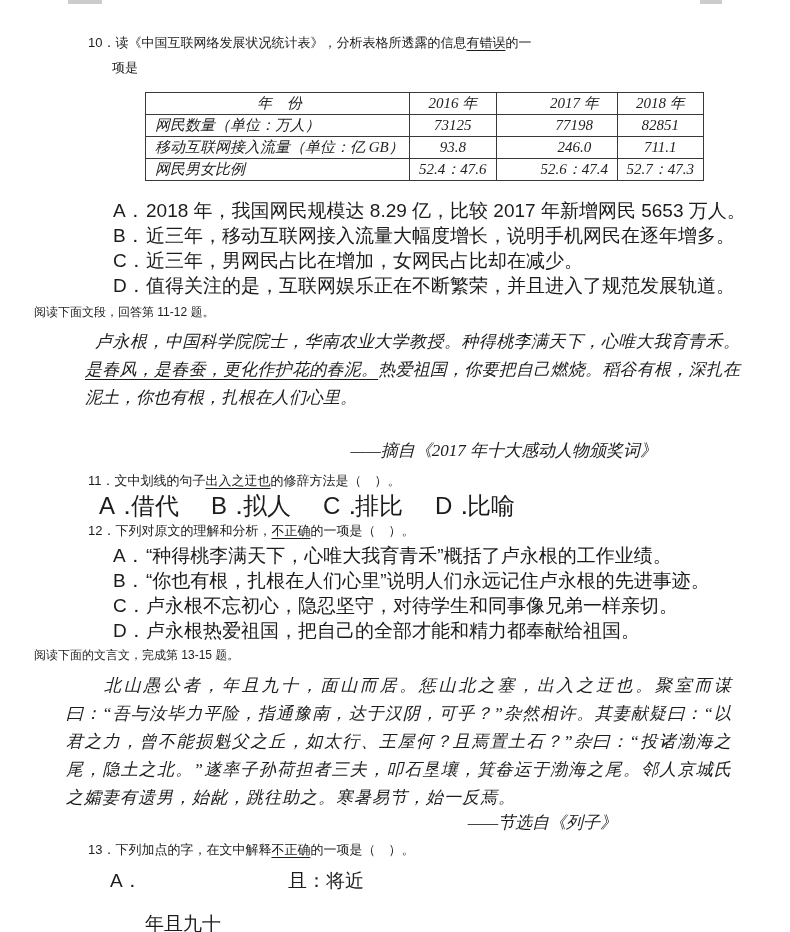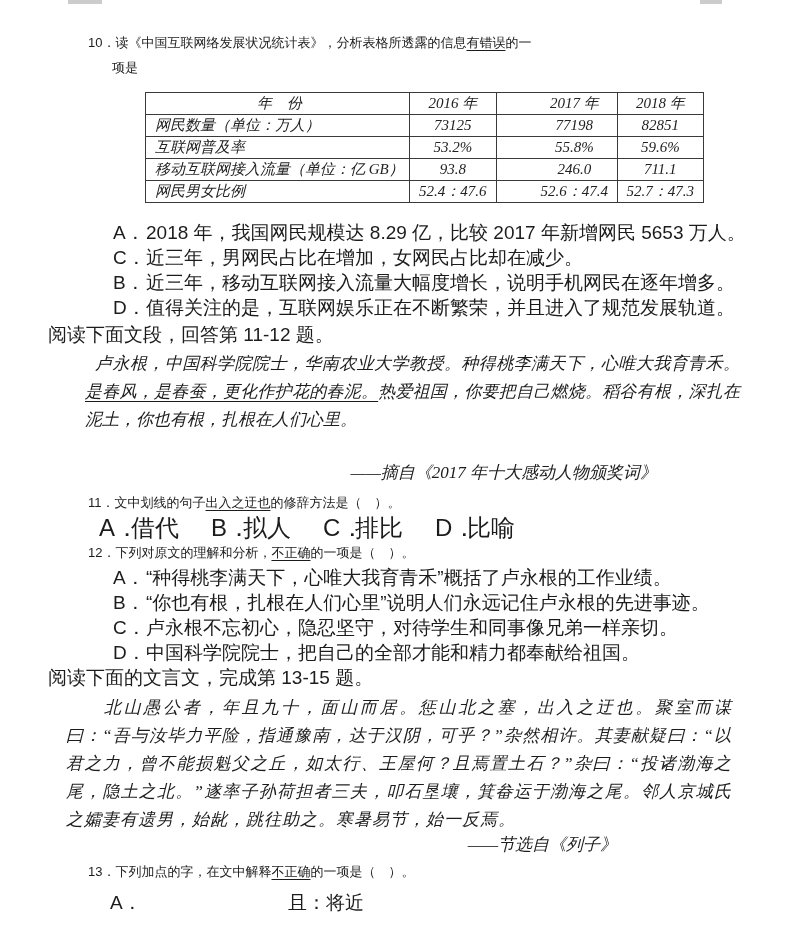--- a/index.html
+++ b/index.html
@@ -49,21 +49,21 @@
   .options { margin-top:17px; }
   .option { margin-left:113px; margin-right:30px; font-size:19px; line-height:25px; white-space:nowrap; }
   .olabel { display:inline-block; width:33px; }
 
   
   .inline-options { margin-left:99px; font-size:24px; line-height:25px; }
   .inline-option { display:inline-block; width:112px; }
   .inline-option:last-child { width:auto; }
   .inline-option .olabel { width:32px; }
 
-  .section-header { margin-left:48px; font-size:19px; line-height:25px; }
+  .section-header { margin-left:34px; font-size:12px; line-height:25px; }
 
   
   .passage {
     font-family:"Liberation Serif", serif;
     font-style:italic;
     font-size:17px; line-height:28px;
     text-align:justify;
   }
   .passage.modern { margin:3px 50px 6px 85px; text-indent:10px; }
   .passage.classical { margin:4px 58px 0 66px; text-indent:38px; letter-spacing:1px; }
@@ -115,45 +115,39 @@
           <td class="c2">2017 年</td>
           <td class="c3">2018 年</td>
         </tr>
         <tr>
           <td class="c0">网民数量（单位：万人）</td>
           <td class="c1">73125</td>
           <td class="c2">77198</td>
           <td class="c3">82851</td>
         </tr>
         <tr>
-          <td class="c0">互联网普及率</td>
-          <td class="c1">53.2%</td>
-          <td class="c2">55.8%</td>
-          <td class="c3">59.6%</td>
-        </tr>
-        <tr>
           <td class="c0">移动互联网接入流量（单位：亿 GB）</td>
           <td class="c1">93.8</td>
           <td class="c2">246.0</td>
           <td class="c3">711.1</td>
         </tr>
         <tr>
           <td class="c0">网民男女比例</td>
           <td class="c1">52.4：47.6</td>
           <td class="c2">52.6：47.4</td>
           <td class="c3">52.7：47.3</td>
         </tr>
       </tbody>
     </table>
   </div>
 
   <div class="options">
     <div class="option"><span class="olabel">A．</span><span>2018 年，我国网民规模达 8.29 亿，比较 2017 年新增网民 5653 万人。</span></div>
+    <div class="option"><span class="olabel">B．</span><span>近三年，移动互联网接入流量大幅度增长，说明手机网民在逐年增多。</span></div>
     <div class="option"><span class="olabel">C．</span><span>近三年，男网民占比在增加，女网民占比却在减少。</span></div>
-    <div class="option"><span class="olabel">B．</span><span>近三年，移动互联网接入流量大幅度增长，说明手机网民在逐年增多。</span></div>
     <div class="option"><span class="olabel">D．</span><span>值得关注的是，互联网娱乐正在不断繁荣，并且进入了规范发展轨道。</span></div>
   </div>
 
   <div class="section-header mt2">阅读下面文段，回答第 11-12 题。</div>
 
   <div class="passage modern">
     <span>卢永根，中国科学院院士，华南农业大学教授。种得桃李满天下，心唯大我育青禾。</span><span class="u">是春风，是春蚕，更化作护花的春泥。</span><span>热爱祖国，你要把自己燃烧。稻谷有根，深扎在泥土，你也有根，扎根在人们心里。</span>
   </div>
   <div class="attribution first">——摘自《2017 年十大感动人物颁奖词》</div>
 
@@ -164,21 +158,21 @@
     <span class="inline-option"><span class="olabel">A．</span><span>借代</span></span><span class="inline-option"><span class="olabel">B．</span><span>拟人</span></span><span class="inline-option"><span class="olabel">C．</span><span>排比</span></span><span class="inline-option"><span class="olabel">D．</span><span>比喻</span></span>
   </div>
 
   <div class="question">
     <span class="qnum">12．</span><span>下列对原文的理解和分析，</span><span class="u">不正确</span><span>的一项是（　）。</span>
   </div>
   <div class="options" style="margin-top:0;">
     <div class="option"><span class="olabel">A．</span><span>“种得桃李满天下，心唯大我育青禾”概括了卢永根的工作业绩。</span></div>
     <div class="option"><span class="olabel">B．</span><span>“你也有根，扎根在人们心里”说明人们永远记住卢永根的先进事迹。</span></div>
     <div class="option"><span class="olabel">C．</span><span>卢永根不忘初心，隐忍坚守，对待学生和同事像兄弟一样亲切。</span></div>
-    <div class="option"><span class="olabel">D．</span><span>中国科学院院士，把自己的全部才能和精力都奉献给祖国。</span></div>
+    <div class="option"><span class="olabel">D．</span><span>卢永根热爱祖国，把自己的全部才能和精力都奉献给祖国。</span></div>
   </div>
 
   <div class="section-header">阅读下面的文言文，完成第 13-15 题。</div>
 
   <div class="passage classical">北山愚公者，年且九十，面山而居。惩山北之塞，出入之迂也。聚室而谋曰：“吾与汝毕力平险，指通豫南，达于汉阴，可乎？”杂然相许。其妻献疑曰：“以君之力，曾不能损魁父之丘，如太行、王屋何？且焉置土石？”杂曰：“投诸渤海之尾，隐土之北。”遂率子孙荷担者三夫，叩石垦壤，箕畚运于渤海之尾。邻人京城氏之孀妻有遗男，始龀，跳往助之。寒暑易节，始一反焉。</div>
   <div class="attribution second">——节选自《列子》</div>
 
   <div class="question mt3">
     <span class="qnum">13．</span><span>下列加点的字，在文中解释</span><span class="u">不正确</span><span>的一项是（　）。</span>
   </div>

